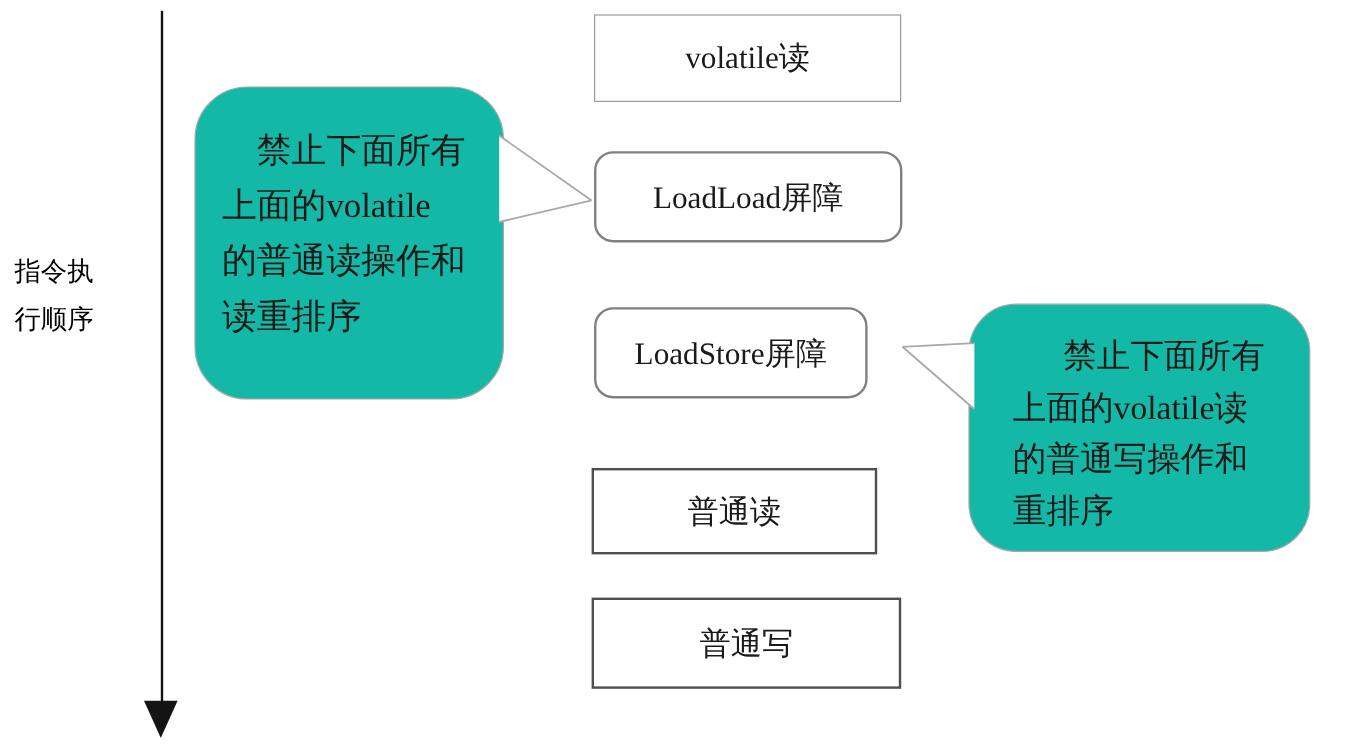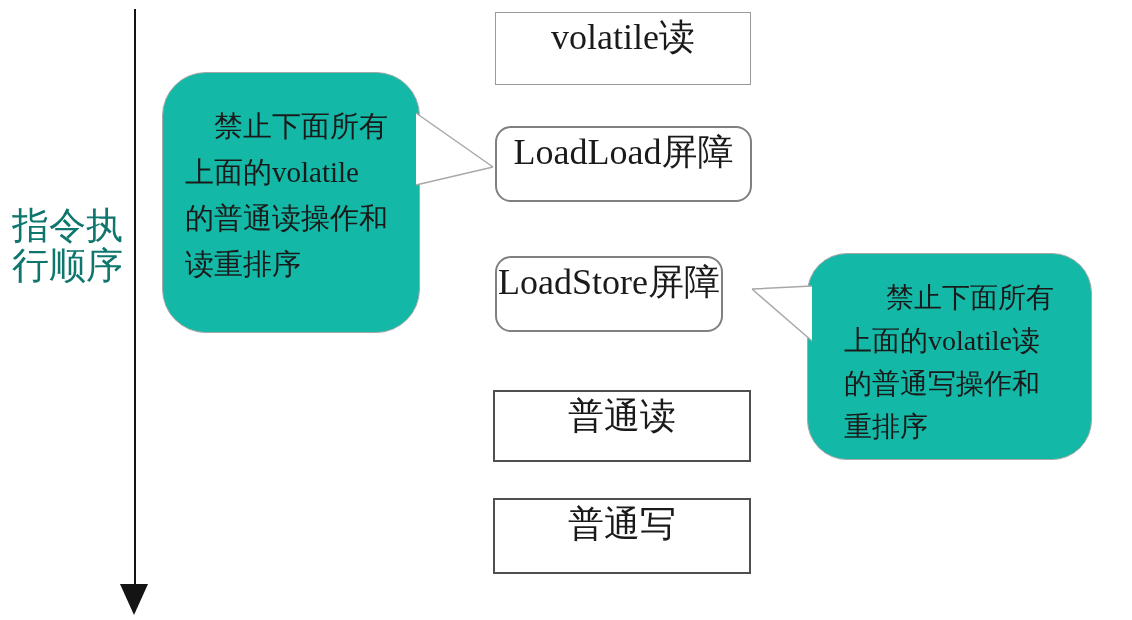--- a/index.html
+++ b/index.html
@@ -28,45 +28,45 @@
     left: 120px; top: 584px;
     width: 0; height: 0;
     border-left: 14px solid transparent;
     border-right: 14px solid transparent;
     border-top: 31px solid #141414;
   }
 
   .axis-label {
     position: absolute;
     left: 12px; top: 206px;
-    font-size: 37px;
+    font-size: 22px;
     line-height: 40px;
-    color: #0f766e;
+    color: #000000;
     white-space: nowrap;
   }
 
   
   .box {
     position: absolute;
     display: flex;
-    align-items: flex-start;
+    align-items: center;
     justify-content: center;
-    font-size: 36px;
+    font-size: 26px;
     color: #1a1a1a;
     background: #ffffff;
     white-space: nowrap;
   }
   .box.thin-rect   { border: 1px solid #9a9a9a; }
   .box.strong-rect { border: 2px solid #4f4f4f; }
   .box.rounded     { border: 2px solid #808080; border-radius: 16px; }
 
   #box-volatile-read     { left: 495px; top: 12px;  width: 256px; height: 73px; }
   #box-loadload-barrier  { left: 495px; top: 126px; width: 257px; height: 76px; }
   #box-loadstore-barrier { left: 495px; top: 256px; width: 228px; height: 76px; }
-  #box-normal-read       { left: 493px; top: 390px; width: 258px; height: 72px; }
+  #box-normal-read       { left: 493px; top: 390px; width: 238px; height: 72px; }
   #box-normal-write      { left: 493px; top: 498px; width: 258px; height: 76px; }
 
   
   .callout {
     position: absolute;
     border: 1.5px solid #a8a8a8;
     border-radius: 44px;
     background: #14b8a6;
     color: #1a1a1a;
   }

